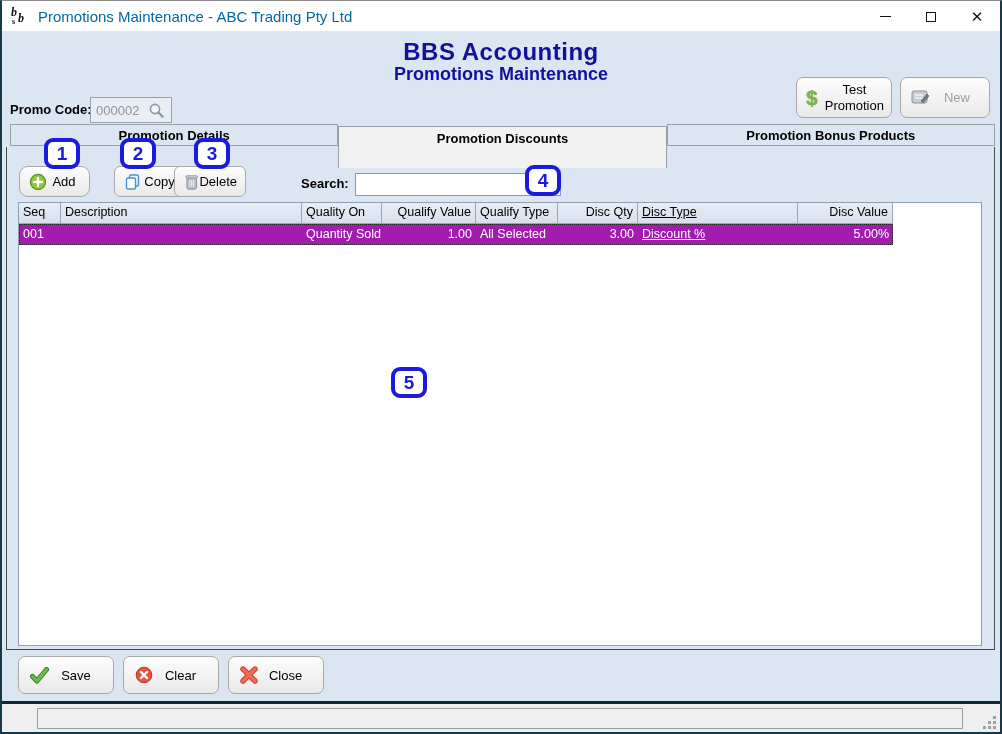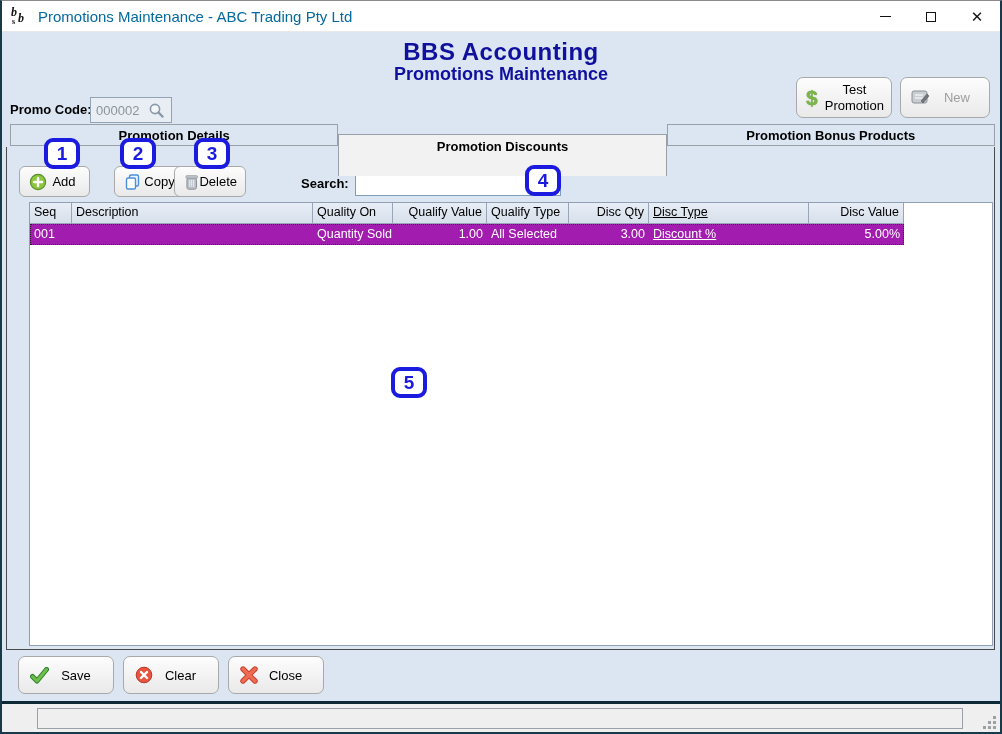--- a/index.html
+++ b/index.html
@@ -35,35 +35,35 @@
   .btn-new .lbl { color:#9e9e9e; }
   .dollar-icon { font-size:21px; font-weight:bold; color:#7ab648; margin-left:9px; text-shadow:0 0 1px #4e7f2e; }
   .two-line { flex:1; text-align:center; line-height:1.2; padding-right:0; }
   .new-icon { margin-left:10px; }
   .btn-new .lbl { flex:1; text-align:center; padding-right:6px; }
 
   
   .tabbar { position:absolute; left:8px; top:121px; width:985px; height:26px; display:flex; z-index:1; }
   .tab { flex:1; margin-top:2px; height:22px; border:1px solid #9aa0a8; background:#dce6f2; text-align:center; font-size:13px; font-weight:bold; line-height:21px; color:#000; }
   .tab + .tab { border-left:1px solid #9aa0a8; }
-  .tab.active { margin-top:12px; height:42px; background:#f2f2f2; border-bottom:none; line-height:24px; }
+  .tab.active { margin-top:4px; height:42px; background:#f2f2f2; border-bottom:none; line-height:24px; }
 
   
   .tab-panel { position:absolute; left:4px; top:146px; width:989px; height:503px; border-left:1px solid #4a4a4a; border-right:1px solid #4a4a4a; border-bottom:1px solid #4a4a4a; }
   .tool-btn { position:absolute; top:19px; height:31px; border:1px solid #a9a9a9; border-radius:6px; background:linear-gradient(#fdfdfd,#e9e9e9); display:flex; align-items:center; justify-content:flex-start; font-size:13px; cursor:default; }
   .tool-btn svg { margin-left:9px; }
   .tool-btn span.lbl { flex:1; text-align:center; padding-right:8px; }
-  .tb-add { left:12px; width:71px; }
+  .tb-add { left:12px; width:71px;border-radius:9px; }
   .tb-copy { left:107px; width:72px; }
   .tb-delete { left:167px; width:72px; }
   .search-label { position:absolute; left:294px; top:29px; font-size:13px; font-weight:bold; }
   .search-box { position:absolute; left:348px; top:26px; width:206px; height:23px; border:1px solid #7f9db9; background:#fff; font-size:13px; padding:0 4px; font-family:"Liberation Sans",sans-serif; outline:none; }
 
   
-  .grid { position:absolute; left:22px; top:55px; width:964px; height:444px; background:#fff; border:1px solid #8fa0b5; overflow:hidden; }
+  .grid { position:absolute; left:11px; top:55px; width:964px; height:444px; background:#fff; border:1px solid #8fa0b5; overflow:hidden; }
   .grid-header { display:flex; height:21px; }
   .gh-cell { background:linear-gradient(#e8eef6,#d6dfeb); border-right:1px solid #97a5b6; border-bottom:1px solid #97a5b6; font-size:12.5px; color:#000; padding:2px 4px 0 4px; white-space:nowrap; overflow:hidden; }
   .grid-row { display:flex; height:21px; width:874px; background:#a21caf; color:#fff; outline:1px dotted #222; outline-offset:-1px; }
   .gr-cell { font-size:12.5px; padding:3px 4px 0 4px; white-space:nowrap; overflow:hidden; }
   .c0{width:42px;} .c1{width:241px;} .c2{width:80px;} .c3{width:94px;text-align:right;}
   .c4{width:82px;} .c5{width:80px;text-align:right;} .c6{width:160px;text-decoration:underline;} .c7{width:95px;text-align:right;}
   .grid-body-rest { position:absolute; left:0; right:0; top:42px; bottom:0; background:#fff; }
 
   
   .foot-btn { position:absolute; top:655px; width:96px; height:38px; border:1px solid #a9a9a9; border-radius:7px; background:linear-gradient(#fdfdfd,#e9e9e9); display:flex; align-items:center; font-size:13px; cursor:default; }

